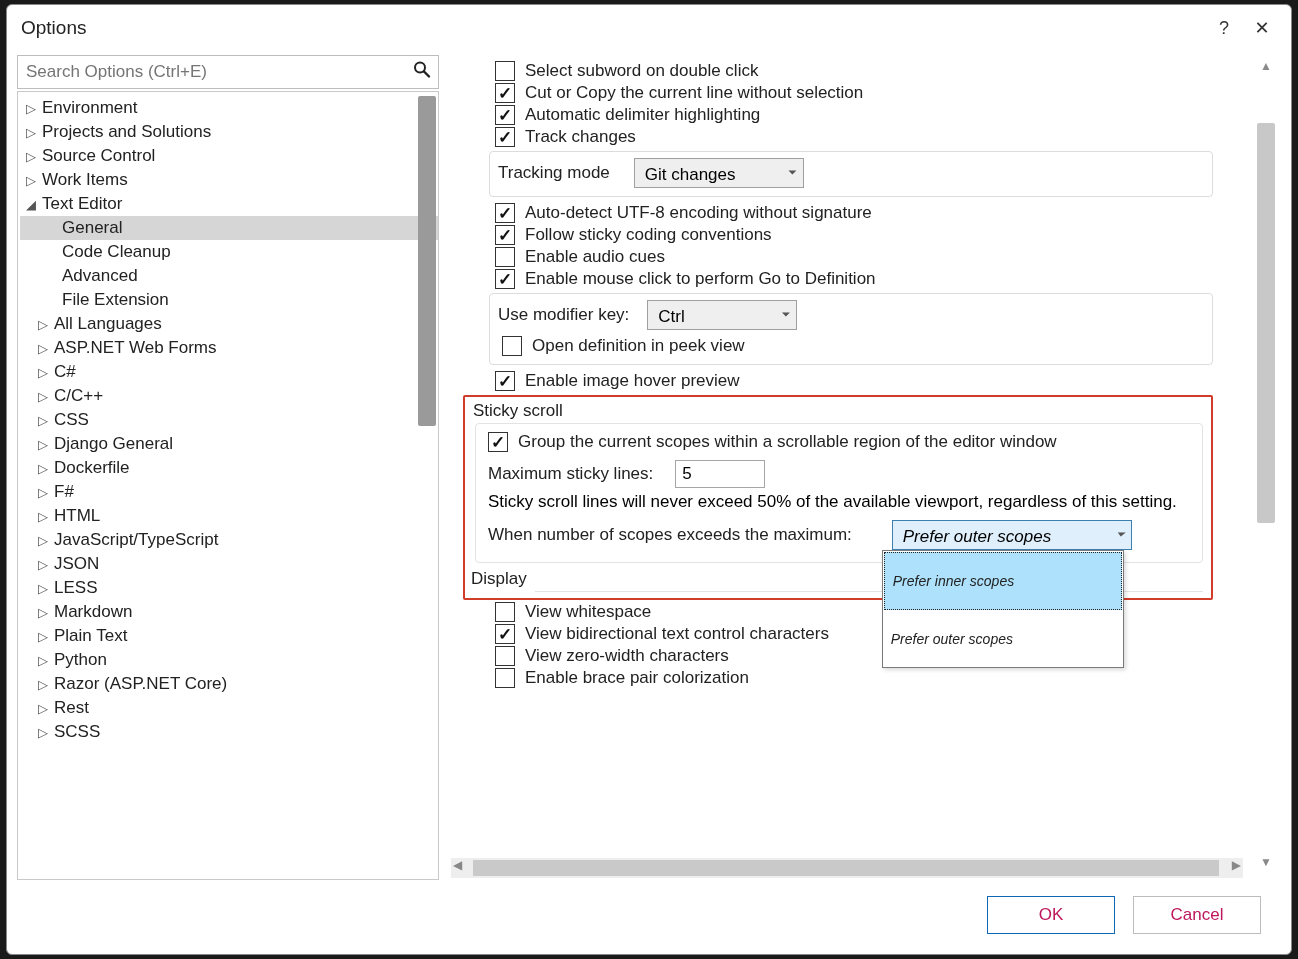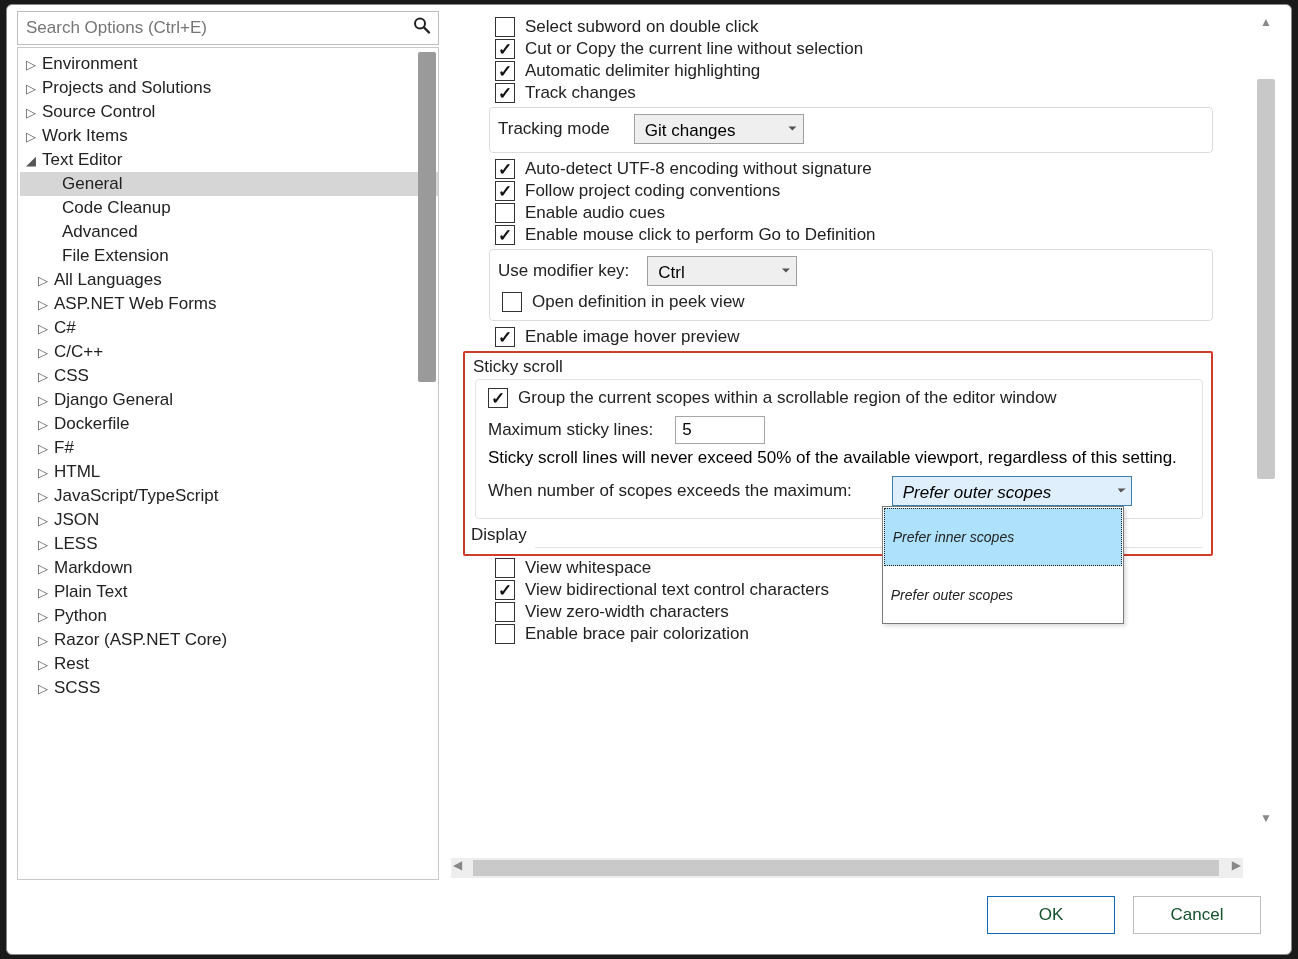--- a/index.html
+++ b/index.html
@@ -137,31 +137,37 @@
   .dropdown-list .opt.selected {
     background: #aee1fb; border: 1px dotted #222; margin: 1px;
   }
   .footer {
     padding: 16px 30px 20px 0;
     display: flex; justify-content: flex-end; gap: 18px;
   }
   .btn {
     min-width: 128px; height: 38px;
     border: 1px solid #bcbcbc; background: #fff;
-    font-size: 17px; color: #14532d;
+    font-size: 17px; color: #be185d;
     display: flex; align-items: center; justify-content: center;
   }
   .btn.primary { border-color: #1067b5; }
   .divider-label { font-size: 17px; color: #222; margin: 6px 0 0 -4px; }
   .select-holder { position: relative; display: inline-block; font-style: italic; }
 </style>
 </head>
 <body>
 
 <div class="window">
+  <div class="titlebar">
+    <div class="title">Options</div>
+    <div class="spacer"></div>
+    <div class="sysbtn">?</div>
+    <div class="sysbtn">✕</div>
+  </div>
 
   <div class="body">
     <div class="left">
       <div class="search-wrap">
         <input class="search" placeholder="Search Options (Ctrl+E)" style="">
         <span class="search-icon">
           <svg width="18" height="18" viewBox="0 0 18 18">
               <circle cx="7" cy="7" r="5" fill="none" stroke="#222" stroke-width="2"></circle>
               <line x1="11" y1="11" x2="16" y2="16" stroke="#222" stroke-width="2.4" stroke-linecap="round"></line>
             </svg>
@@ -318,21 +324,21 @@
               </span>
             </div>
           </div>
 
           <div class="row inset">
               <span class="chk checked"></span>
               <span class="lbl">Auto-detect UTF-8 encoding without signature</span>
             </div>
           <div class="row inset">
               <span class="chk checked"></span>
-              <span class="lbl">Follow project coding conventions</span>
+              <span class="lbl">Follow sticky coding conventions</span>
             </div>
           <div class="row inset">
               <span class="chk"></span>
               <span class="lbl">Enable audio cues</span>
             </div>
           <div class="row inset">
               <span class="chk checked"></span>
               <span class="lbl">Enable mouse click to perform Go to Definition</span>
             </div>
 

